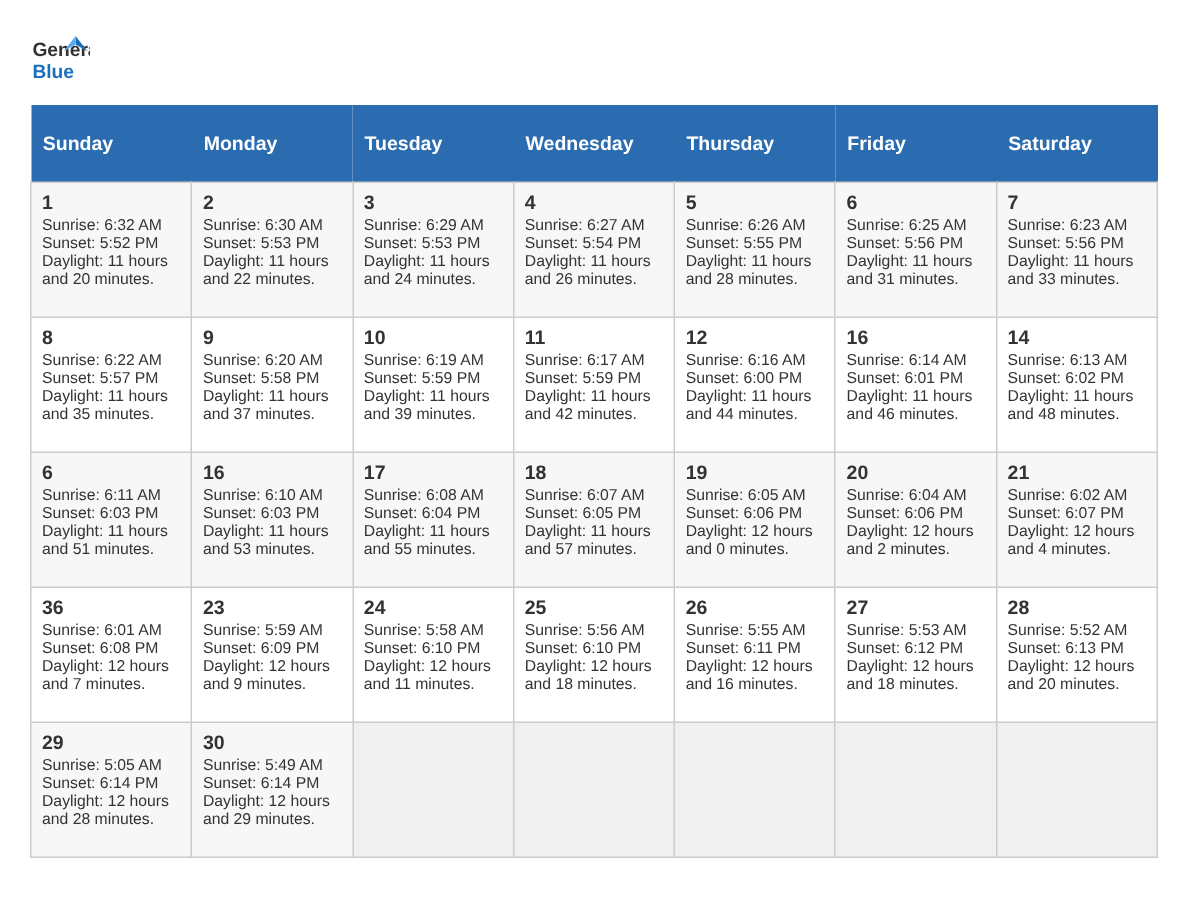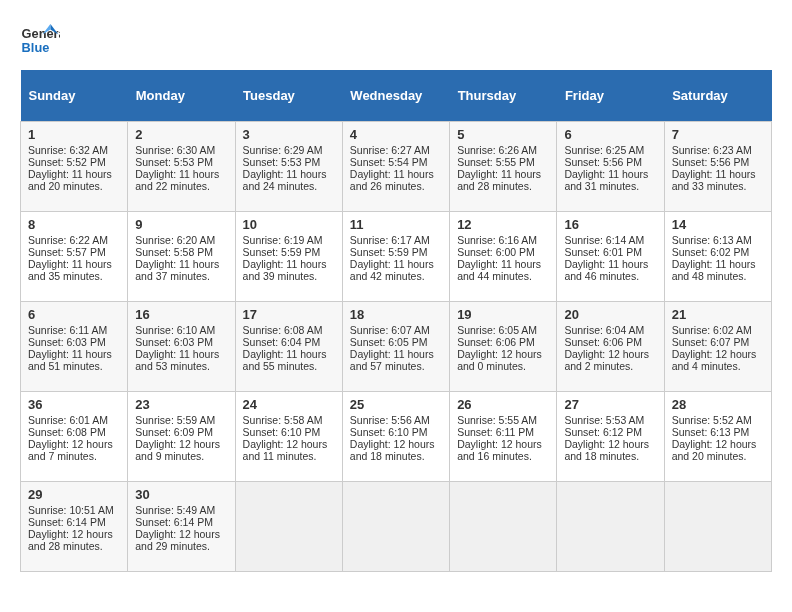--- a/index.html
+++ b/index.html
@@ -300,21 +300,21 @@
           <span class="day-num">28</span>
           <div>Sunrise: 5:52 AM</div>
           <div>Sunset: 6:13 PM</div>
           <div>Daylight: 12 hours</div>
           <div>and 20 minutes.</div>
         </td>
       </tr>
       <tr>
         <td>
           <span class="day-num">29</span>
-          <div>Sunrise: 10:51 AM</div>
+          <div>Sunrise: 5:05 AM</div>
           <div>Sunset: 6:14 PM</div>
           <div>Daylight: 12 hours</div>
           <div>and 28 minutes.</div>
         </td>
         <td>
           <span class="day-num">30</span>
           <div>Sunrise: 5:49 AM</div>
           <div>Sunset: 6:14 PM</div>
           <div>Daylight: 12 hours</div>
           <div>and 29 minutes.</div>

